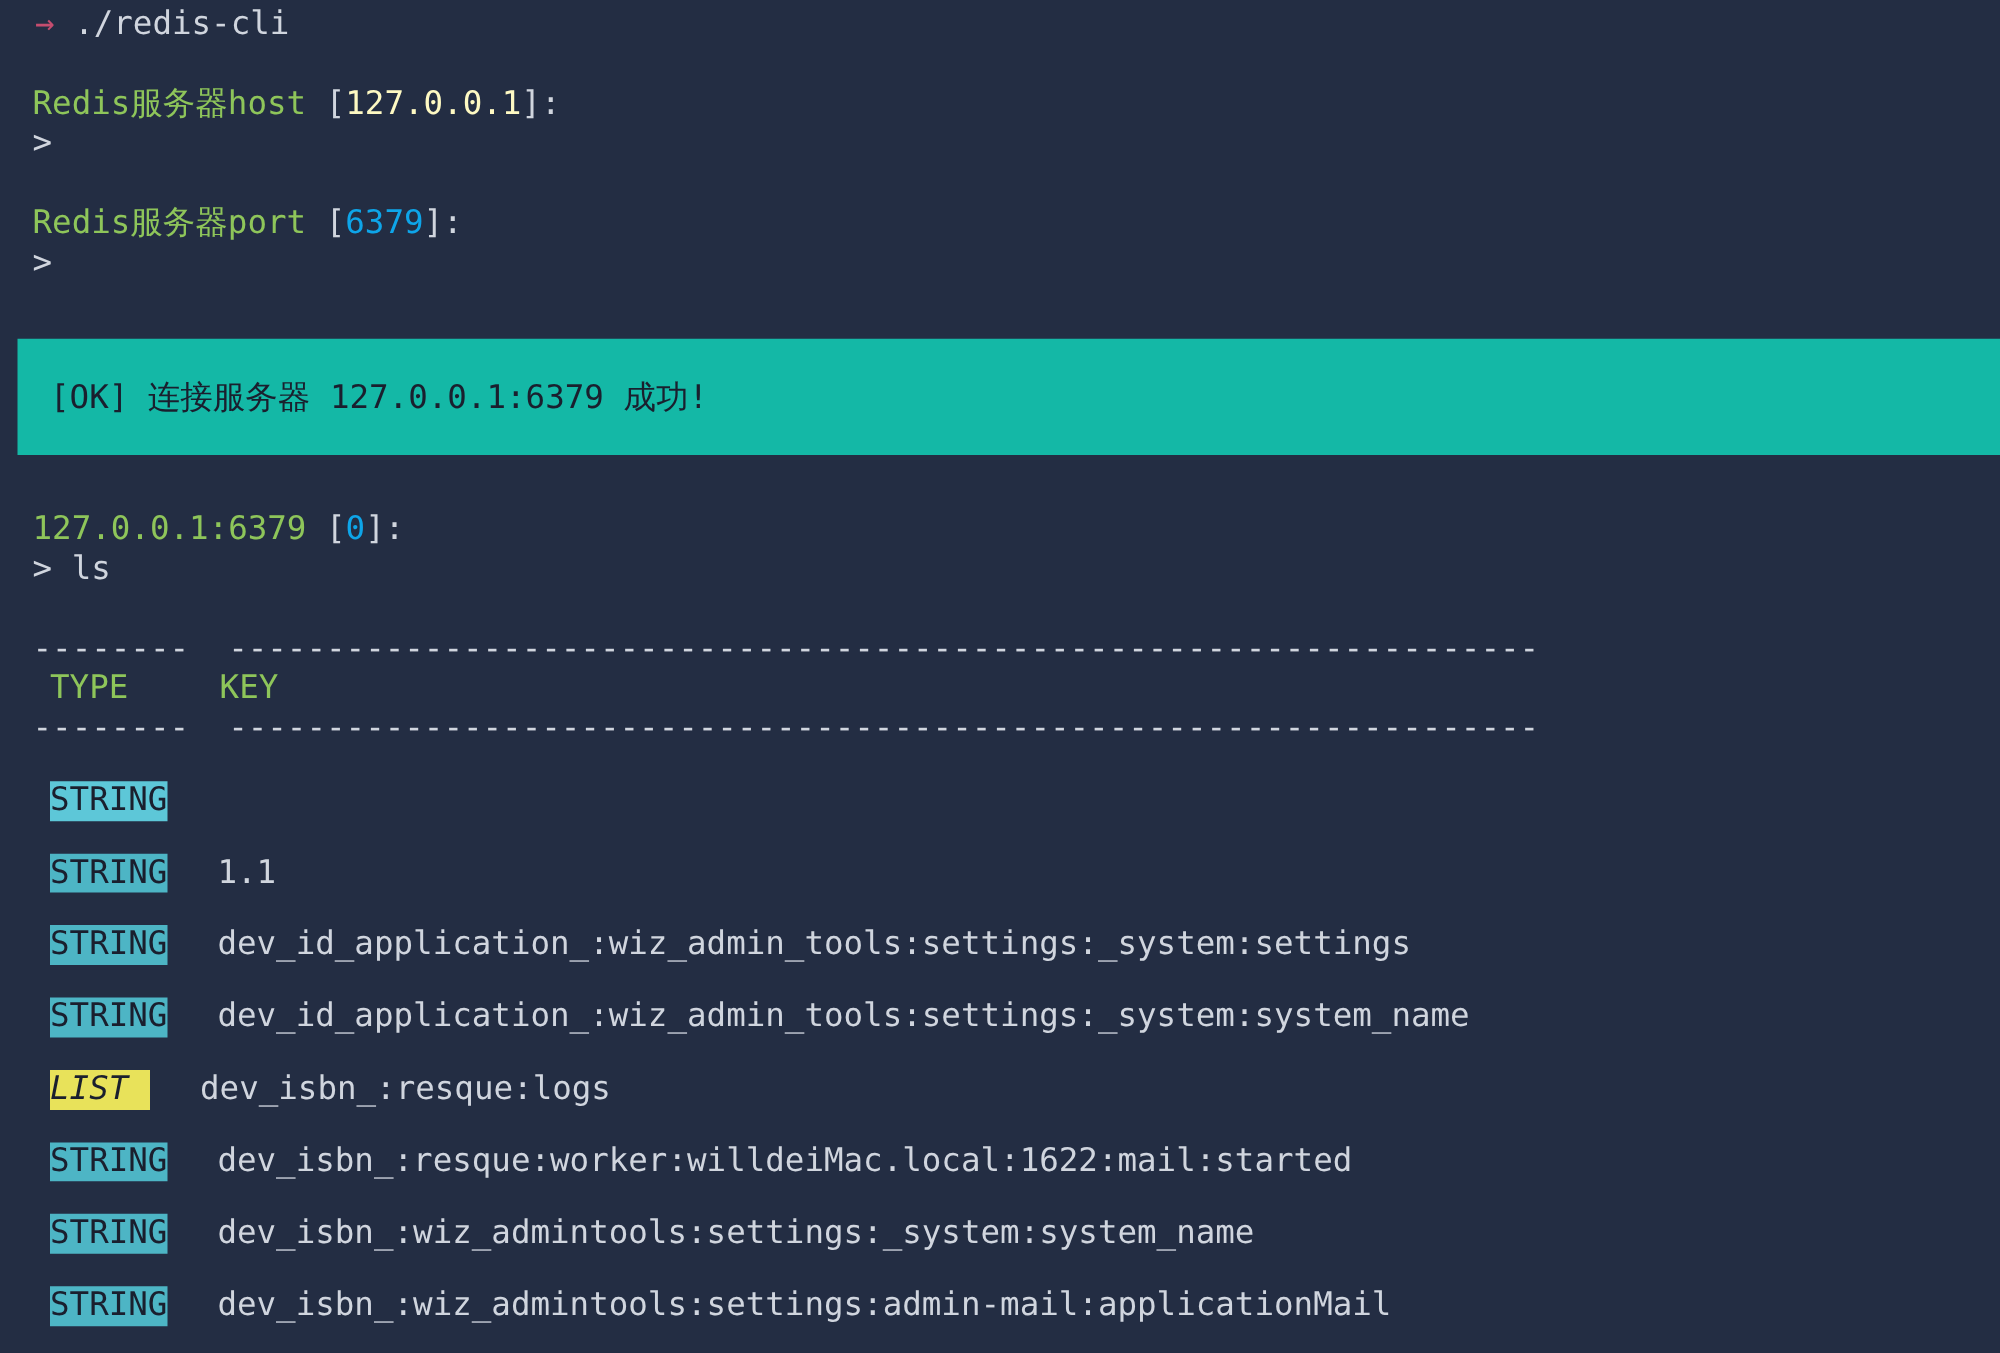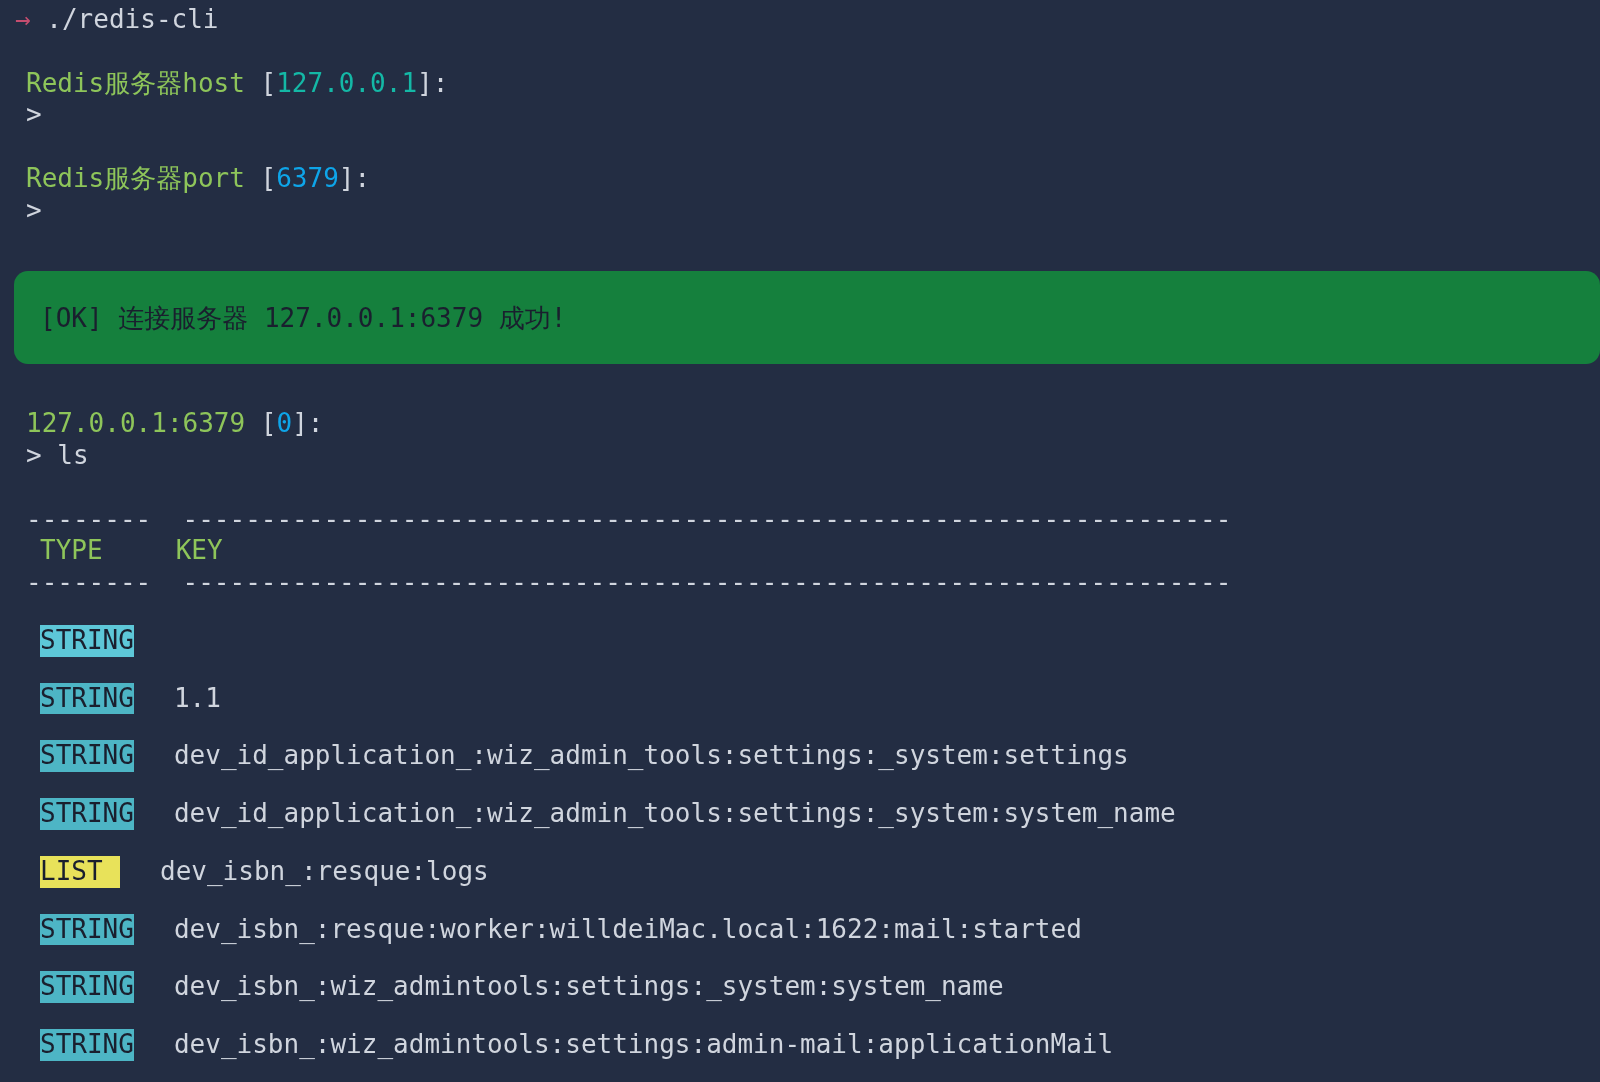--- a/index.html
+++ b/index.html
@@ -15,46 +15,45 @@
       color: #d0d5de;
       min-height: 1082px;
       width: 1600px;
       padding-top: 4px;
     }
     .prompt-arrow {
       color: #c54d6f;
       padding-left: 14px;
     }
     .cmd-line {
-      padding-left: 1px;
+      padding-left: 14px;
     }
     .green-text {
       color: #8ec55a;
     }
     .cyan-text {
-      color: #14b8a6;
+      color: #fef9c3;
     }
     .yellow-text {
       color: #0ea5e9;
     }
     .bracket {
       color: #d0d5de;
     }
     .prompt-gt {
       color: #d0d5de;
       padding-left: 26px;
     }
     .ok-banner {
-      background: #15803d;
+      background: #14b8a6;
       color: #1a1f2e;
       padding: 32px 26px 30px 26px;
       margin-top: 12px;
       margin-bottom: 12px;
       margin-left: 14px;
-      border-radius: 14px;
     }
     .conn-line {
       padding-left: 26px;
     }
     .spacer {
       height: 32px;
     }
     .divider-row {
       padding-left: 26px;
       color: #d0d5de;
@@ -88,20 +87,21 @@
       background: #4db5c5;
     }
     .type-string-hl {
       background: #5dc7d8;
     }
     .type-set {
       background: #7dd36a;
     }
     .type-list {
       background: #e8e25a;
+      font-style: italic;
     }
     .key-name {
       color: #d0d5de;
     }
   </style>
 </head>
 <body>
 
 <div class="cmd-line">
   <span class="prompt-arrow">→</span>

